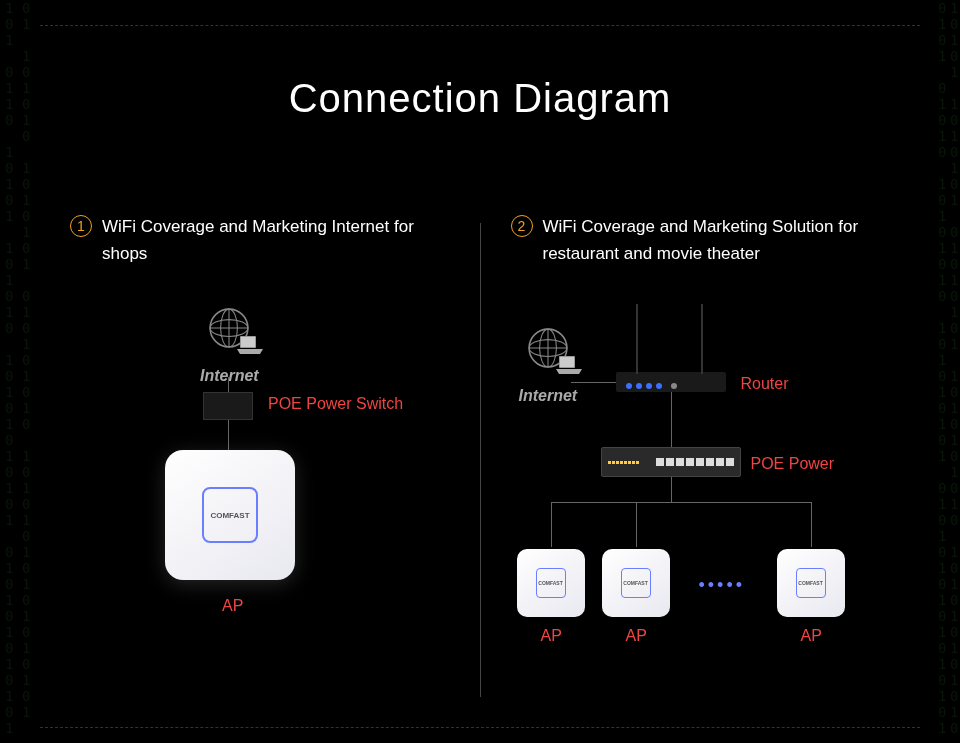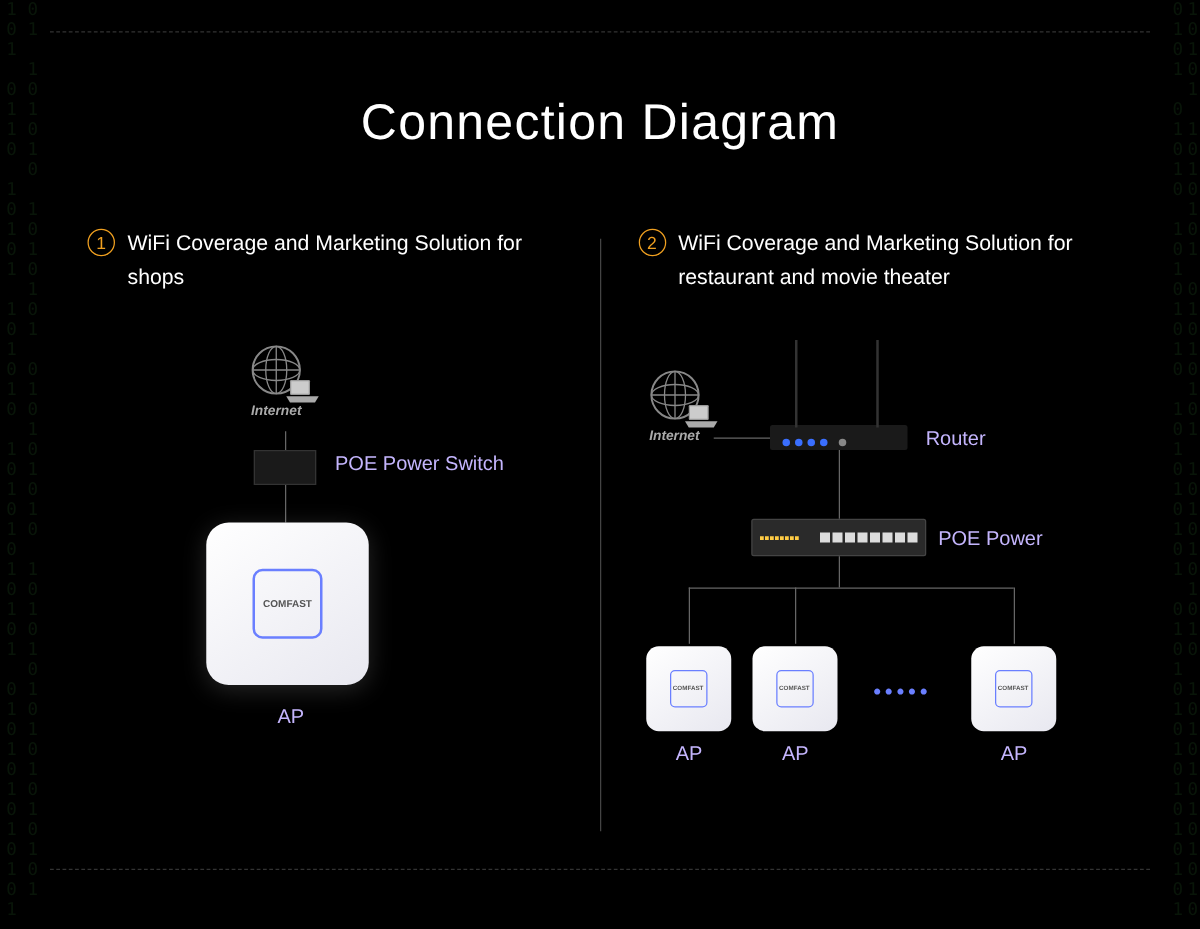--- a/index.html
+++ b/index.html
@@ -29,21 +29,21 @@
   }
   .hr {
     height: 1px;
     border-top: 1px dashed #333;
     margin: 0 40px;
   }
   .title {
     text-align: center;
     font-size: 40px;
     font-weight: 300;
-    margin: 50px 0 60px;
+    margin: 50px 0 92px;
     letter-spacing: 1px;
   }
   .columns {
     display: flex;
     margin: 0 40px;
   }
   .col {
     flex: 1;
     padding: 0 30px;
     position: relative;
@@ -94,37 +94,37 @@
   }
   .globe-svg { width: 42px; height: 42px; }
   .laptop {
     position: absolute;
     right: -14px;
     bottom: -6px;
     width: 28px;
     height: 20px;
   }
   .internet-label {
-    font-size: 11px;
+    font-size: 16px;
     font-weight: bold;
     font-style: italic;
     color: #aaa;
-    margin-top: 6px;
+    margin-top: 18px;
   }
   .poe-box {
     position: absolute;
     width: 50px;
     height: 28px;
     background: #1a1a1a;
     border: 1px solid #333;
   }
   .label {
     position: absolute;
     font-size: 16px;
-    color: #c4b5fd;
+    color: #ef4444;
     white-space: nowrap;
   }
   .ap-big {
     position: absolute;
     width: 130px;
     height: 130px;
     background: linear-gradient(145deg, #fff, #e8e8f0);
     border-radius: 18px;
     box-shadow: 0 4px 20px rgba(255,255,255,0.15);
   }
@@ -244,21 +244,21 @@
 
 <div class="hr" style="margin-top:25px"></div>
 
 <h1 class="title">Connection Diagram</h1>
 
 <div class="columns">
 
   <div class="col">
     <div class="section-header">
       <div class="circled-num">1</div>
-      <div class="section-title">WiFi Coverage and Marketing Solution for shops</div>
+      <div class="section-title">WiFi Coverage and Marketing Internet for shops</div>
     </div>
 
     <div class="diagram-area">
       <div class="internet-block" style="left:130px; top:10px">
         <div class="globe">
           <svg class="globe-svg" viewBox="0 0 40 40">
             <circle cx="20" cy="20" r="18" fill="none" stroke="#888" stroke-width="1.5"></circle>
             <ellipse cx="20" cy="20" rx="18" ry="8" fill="none" stroke="#888"></ellipse>
             <ellipse cx="20" cy="20" rx="8" ry="18" fill="none" stroke="#888"></ellipse>
             <line x1="2" y1="20" x2="38" y2="20" stroke="#888"></line>

